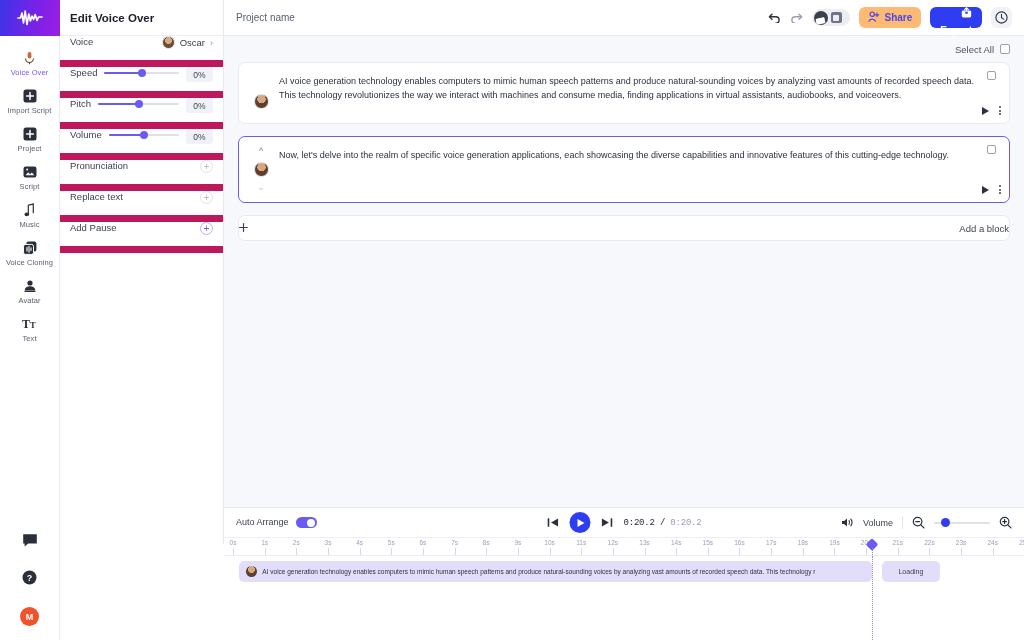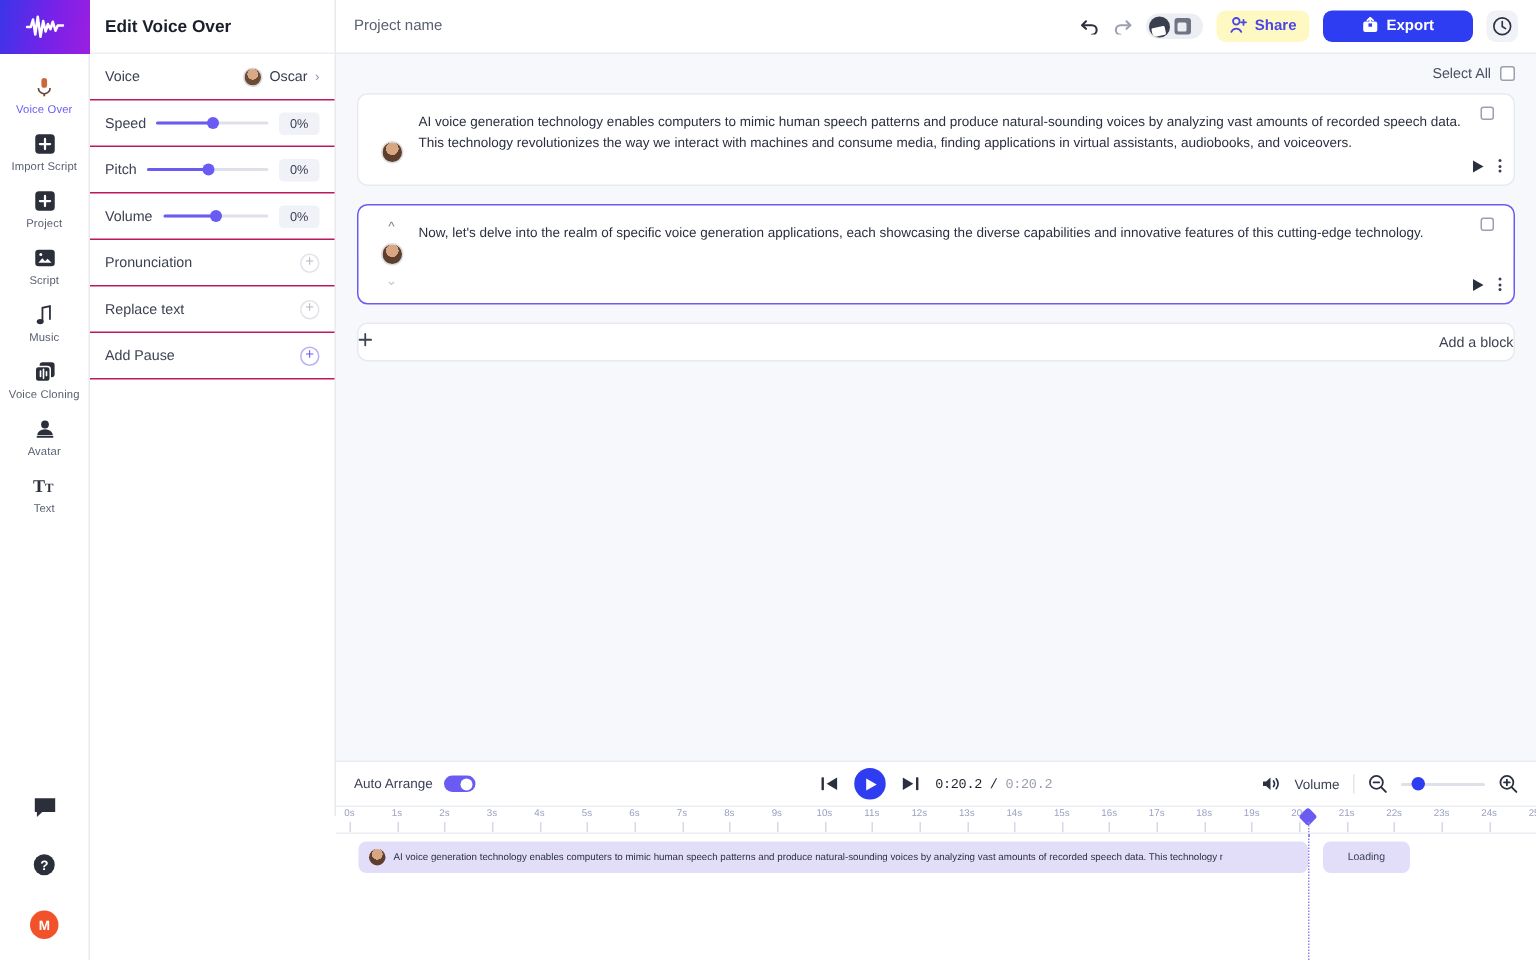--- a/index.html
+++ b/index.html
@@ -48,22 +48,22 @@
   .panel {
     width: 164px; flex: 0 0 164px; height: 544px;
     background: #ffffff; border-right: 1px solid #e9eaf0;
   }
   .panel-title {
     height: 36px; display: flex; align-items: center;
     padding: 0 0 0 10px; font-size: 11.5px; font-weight: bold;
     border-bottom: 1px solid #eceef3; color: #1b1f2b;
   }
   .prow {
-    height: 31px; display: flex; align-items: center;
-    padding: 0 10px; border-bottom: 1px solid #be185d;
+    height: 31px; display: flex; align-items: flex-start;
+    padding: 0 10px; border-bottom: 7px solid #be185d;
     font-size: 9.5px; color: #3c4254;
   }
   .prow .plabel { white-space: nowrap; }
   .voice-right { margin-left: auto; display: flex; align-items: center; gap: 5px; }
   .voice-av {
     width: 13px; height: 13px; border-radius: 50%;
     background: radial-gradient(circle at 50% 32%, #d9a884 0 38%, #6b4a36 39% 100%);
     border: 0.5px solid #d8d8dd; overflow: hidden;
   }
   .voice-name { font-size: 9.5px; color: #343a4b; }
@@ -106,28 +106,28 @@
     width: 14px; height: 14px; border-radius: 50%;
     background: #3a3f4d; position: relative; overflow: hidden;
   }
   .seg-a::after {
     content: ""; position: absolute; left: 2.5px; top: 7px; width: 9px; height: 6px;
     background: #fff; border-radius: 1px; transform: rotate(-12deg);
   }
   .seg-b { width: 11px; height: 11px; border-radius: 2px; background: #6f7485; position: relative; }
   .seg-b::after { content:""; position:absolute; left:2.5px; top:2.5px; width:6px; height:6px; background:#eceef3; border-radius:1px; }
   .btn-share {
-    height: 21px; padding: 0 9px; border-radius: 6px; background: #fef9c3;
+    height: 21px; padding: 0 9px; border-radius: 6px; background: #fdba74;
     color: #4b46e8; font-size: 10px; font-weight: bold;
     display: flex; align-items: center; gap: 5px; cursor: pointer;
   }
   .btn-export {
-    height: 21px; padding: 0 26px; border-radius: 6px; background: #2f3df2;
+    height: 21px; padding: 0 10px; border-radius: 6px; background: #2f3df2;
     color: #ffffff; font-size: 10px; font-weight: bold;
-    display: flex; align-items: center; gap: 5px; cursor: pointer;
+    display: flex; align-items: flex-end; gap: 5px; cursor: pointer; flex-direction: column;
   }
   .btn-clock {
     width: 21px; height: 21px; border-radius: 6px; background: #f1f2f7;
     display: flex; align-items: center; justify-content: center; cursor: pointer;
   }
 
   
   .editor {
     flex: 1 1 auto; background: #f7f8fb; padding: 0 14px;
     overflow: hidden; min-height: 0;

